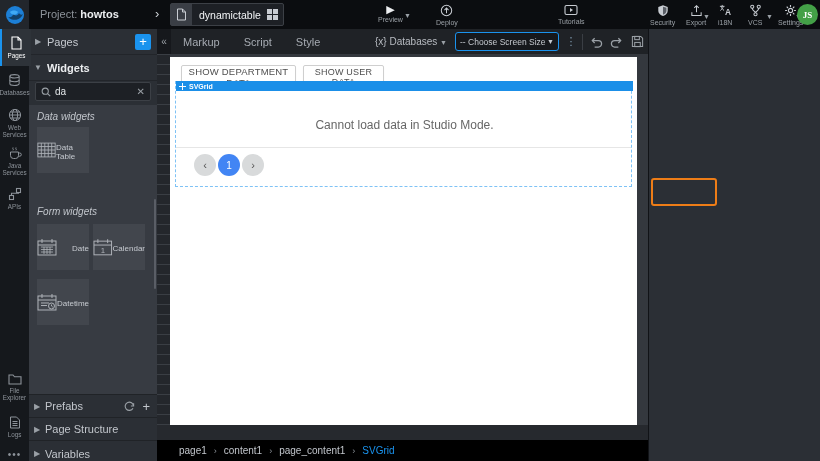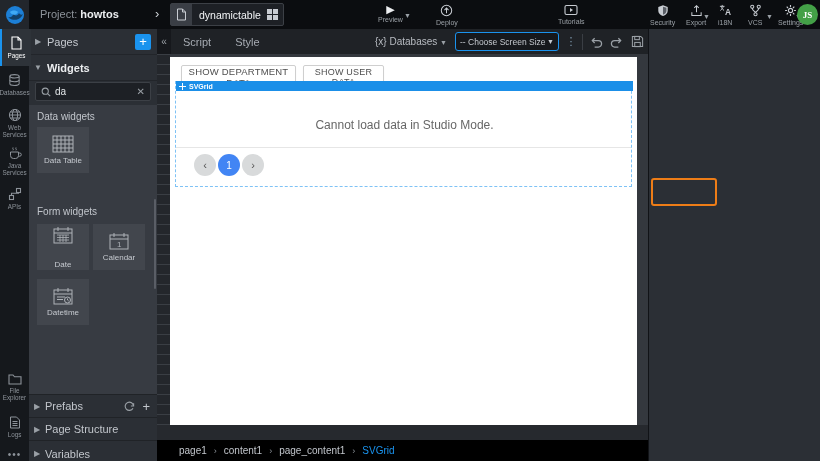--- a/index.html
+++ b/index.html
@@ -29,22 +29,22 @@
   .railitem.active{background:#2e3339;border-left:2px solid var(--blue);color:#fff;}
   .raildots{color:#8d939a;font-size:10px;letter-spacing:1px;}
   
   .lpanel{left:29px;top:29px;width:128px;height:432px;background:#2b2f35;z-index:3;}
   .secrow{width:128px;height:25px;border-bottom:1px solid #22252a;display:flex;align-items:center;font-size:11px;color:#c6cad0;cursor:pointer;}
   .secrow .cr{width:18px;text-align:center;font-size:8px;color:#9aa0a6;}
   .plusbtn{width:16px;height:16px;background:var(--blue);border-radius:2px;color:#fff;font-size:13px;line-height:15px;text-align:center;cursor:pointer;}
   .searchbox{left:6px;width:116px;height:19px;background:#1d2025;border:1px solid #3c4046;border-radius:2px;display:flex;align-items:center;padding:0 5px;color:#9aa0a6;}
   .searchbox input{flex:1;background:transparent;border:0;outline:0;color:#e4e7ea;font-size:10px;width:60px;padding:0 4px;font-family:inherit;}
   .widgetarea{left:0;width:128px;background:#373b42;}
-  .wglabel{font-size:10px;color:#c2c6cc;}
-  .tile{width:52px;height:46px;background:#42464d;display:flex;flex-direction:column;align-items:center;justify-content:center;color:#aeb2b8;cursor:pointer;}
+  .wglabel{font-size:10px;color:#c2c6cc;font-style:italic;}
+  .tile{width:52px;height:46px;background:#42464d;display:flex;flex-direction:row;align-items:center;justify-content:space-between;color:#aeb2b8;cursor:pointer;}
   .tile .tl{font-size:8px;color:#c6cad0;margin-top:3px;}
   .botrow{width:128px;height:22px;border-top:1px solid #202327;display:flex;align-items:center;font-size:11px;color:#c2c6cc;background:#2b2f35;cursor:pointer;}
   .botrow .cr{width:16px;text-align:center;font-size:8px;color:#9aa0a6;}
   .scrollthumb{left:125px;width:2px;background:#5a5e66;border-radius:1px;}
   
   .ctoolbar{left:157px;top:29px;width:491px;height:25px;background:#1f2226;display:flex;align-items:center;z-index:2;}
   .collbtn{width:14px;height:25px;background:#16181c;color:#9aa0a6;font-size:10px;display:flex;align-items:center;justify-content:center;cursor:pointer;}
   .ctab{height:25px;padding:0 12px;display:flex;align-items:center;font-size:11px;color:#a6abb2;cursor:pointer;}
   .ctab.active{background:#3c4046;color:#fff;font-weight:bold;}
   .varsel{font-size:10px;color:#b8bcc2;cursor:pointer;white-space:nowrap;}
@@ -324,20 +324,23 @@
     <div class="botrow" style="height:25px;">
       <span class="cr">▶</span>
       <span>Variables</span>
     </div>
   </div>
 </div>
 
 <div class="abs ctoolbar">
   <div class="collbtn">«</div>
   <div class="ctab">
+      <span>Markup</span>
+    </div>
+  <div class="ctab">
       <span>Script</span>
     </div>
   <div class="ctab">
       <span>Style</span>
     </div>
   <div class="varsel" style="margin-left:auto;">
     <span>{x} Databases</span>
     <span class="caret">▼</span>
   </div>
   <div class="scrsel" style="margin-left:8px;">

